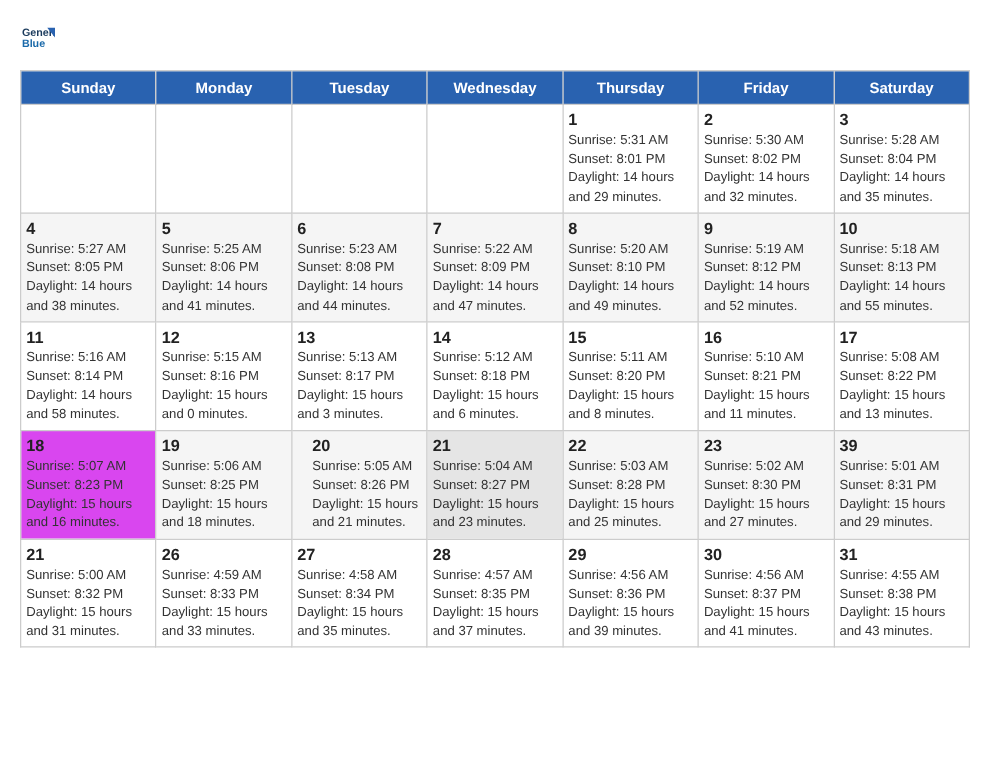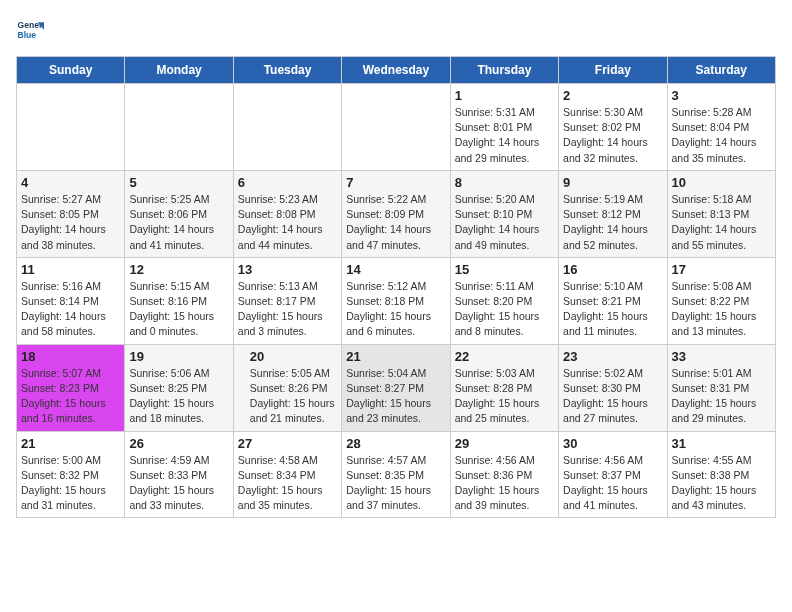--- a/index.html
+++ b/index.html
@@ -207,21 +207,21 @@
         </td>
         <td style="background: rgb(245, 245, 245);">
           <span class="day-num">22</span>
           <div class="day-info">Sunrise: 5:03 AM<br>Sunset: 8:28 PM<br>Daylight: 15 hours<br>and 25 minutes.</div>
         </td>
         <td style="background: rgb(245, 245, 245); margin-left: 12px;">
           <span class="day-num">23</span>
           <div class="day-info">Sunrise: 5:02 AM<br>Sunset: 8:30 PM<br>Daylight: 15 hours<br>and 27 minutes.</div>
         </td>
         <td style="background: rgb(245, 245, 245);">
-          <span class="day-num">33</span>
+          <span class="day-num">39</span>
           <div class="day-info">Sunrise: 5:01 AM<br>Sunset: 8:31 PM<br>Daylight: 15 hours<br>and 29 minutes.</div>
         </td>
       </tr>
       <tr>
         <td>
           <span class="day-num">21</span>
           <div class="day-info">Sunrise: 5:00 AM<br>Sunset: 8:32 PM<br>Daylight: 15 hours<br>and 31 minutes.</div>
         </td>
         <td>
           <span class="day-num">26</span>

